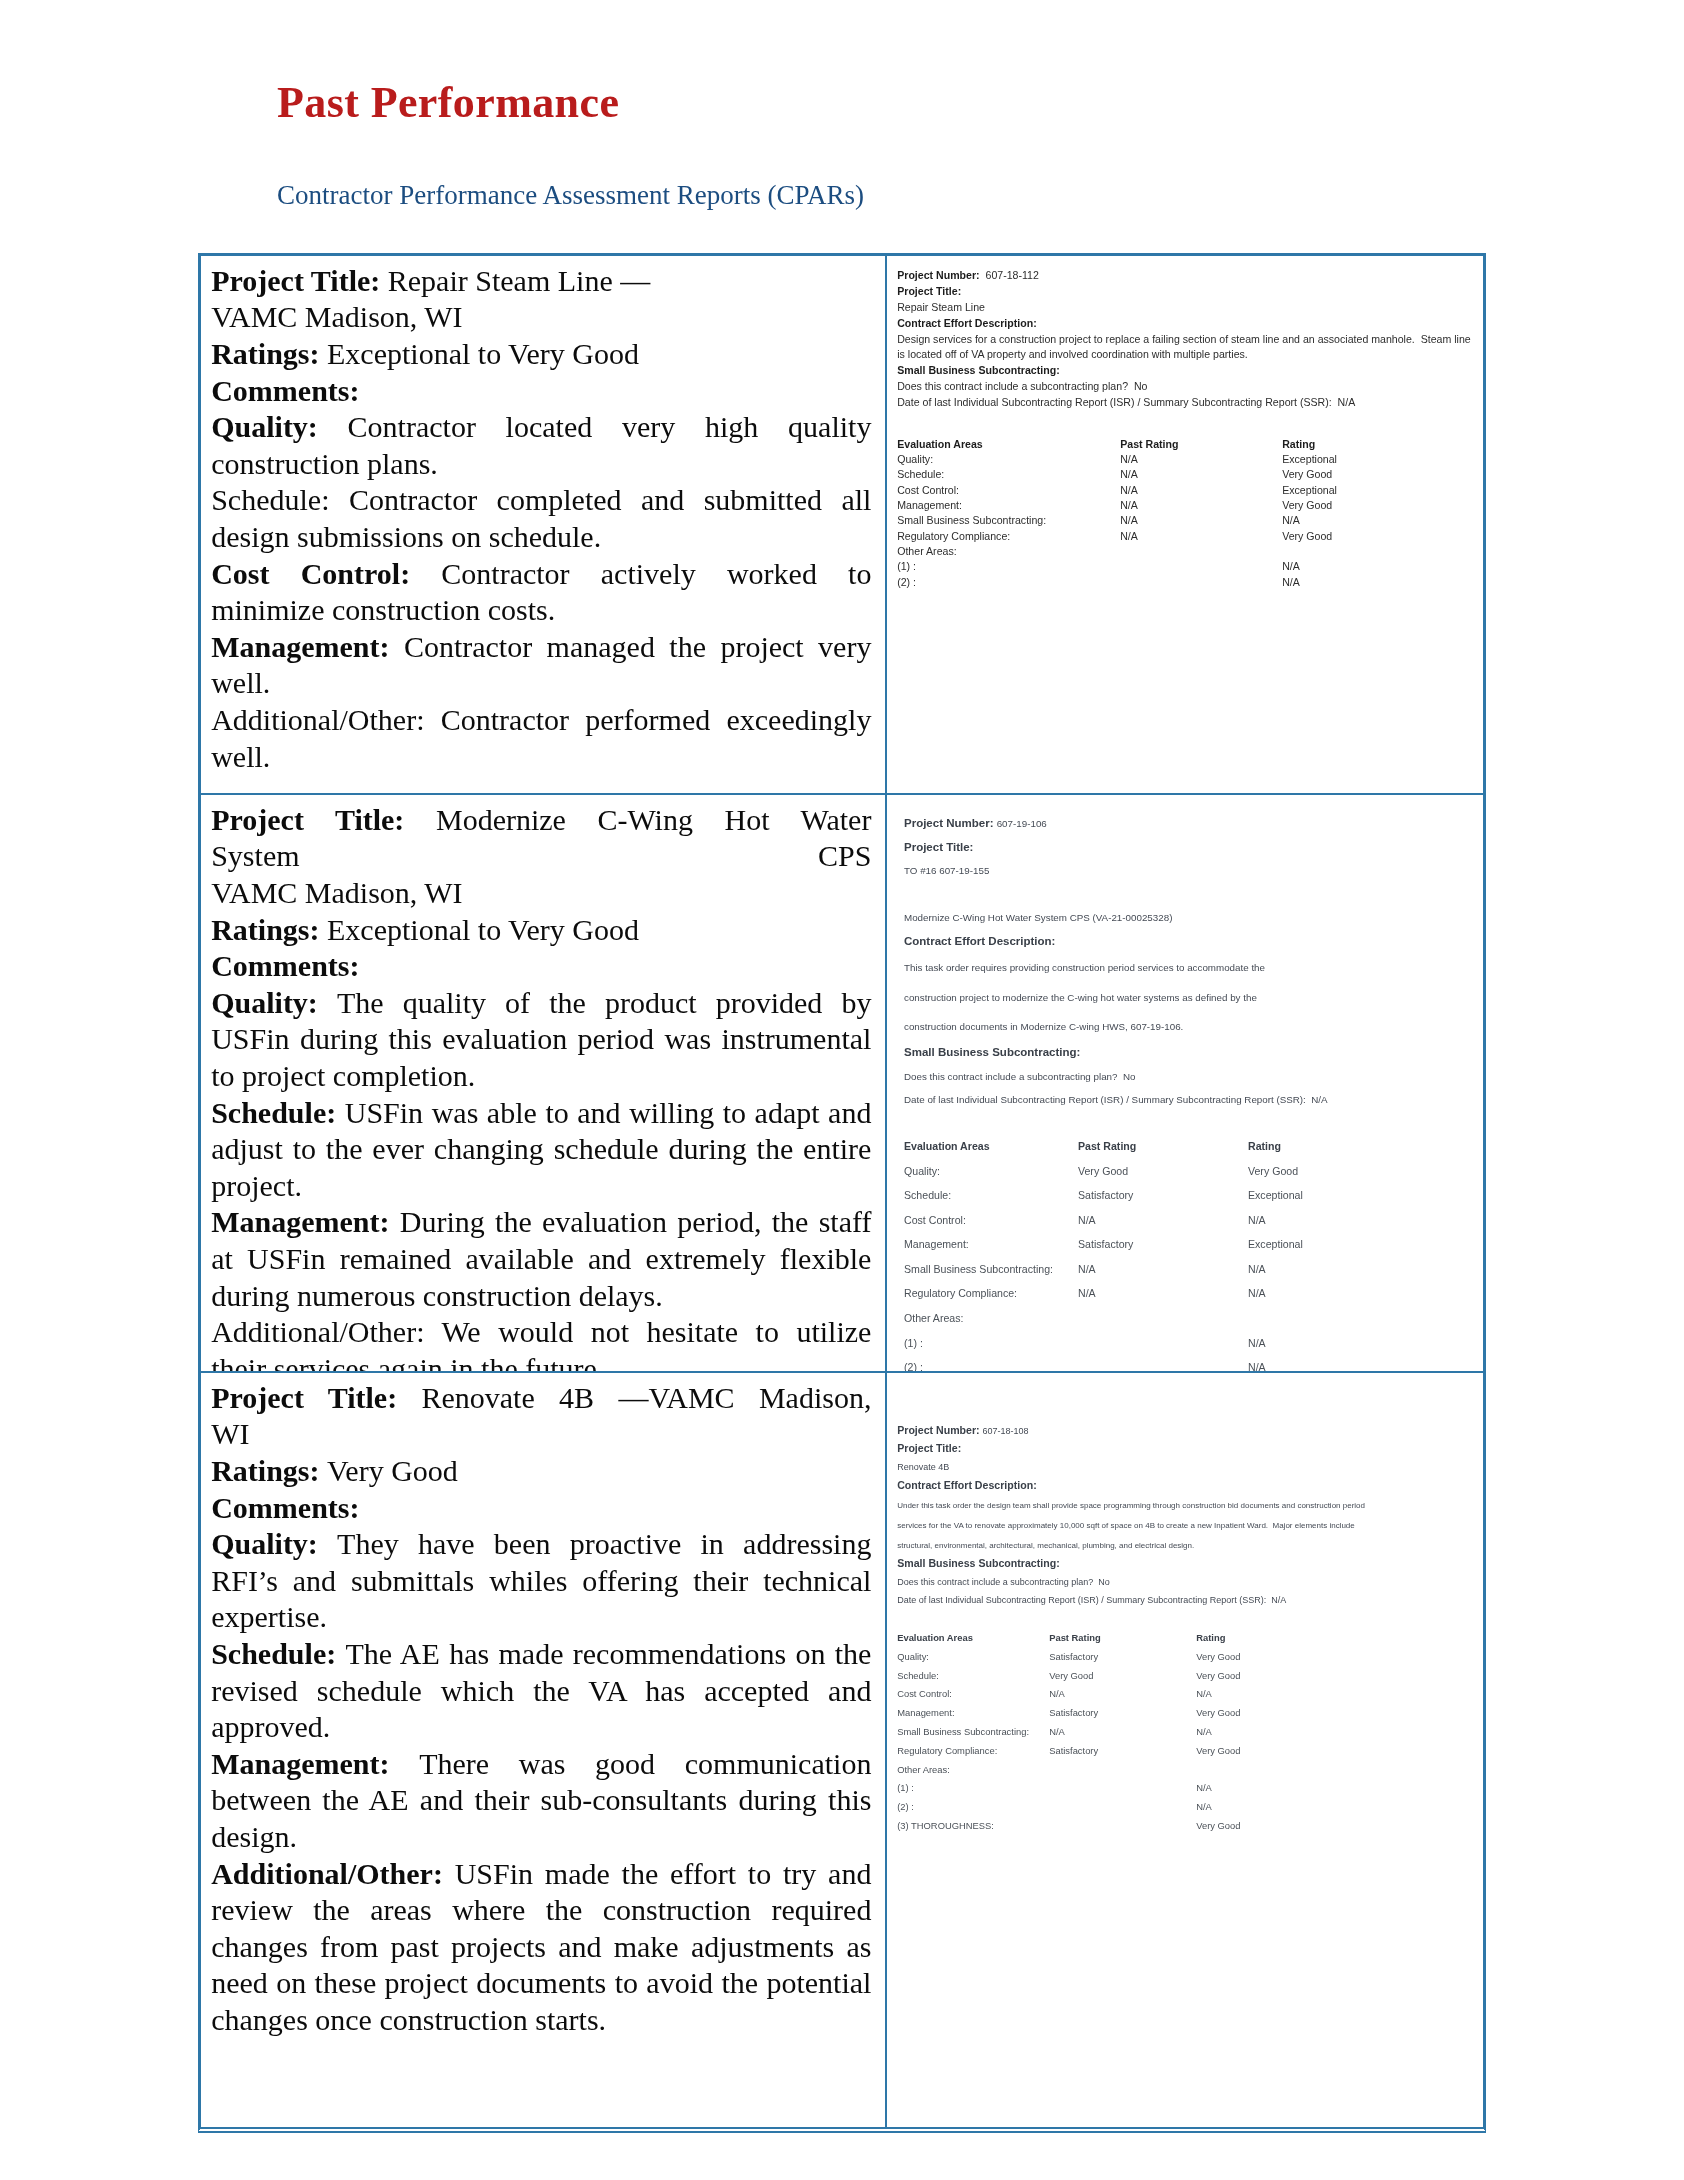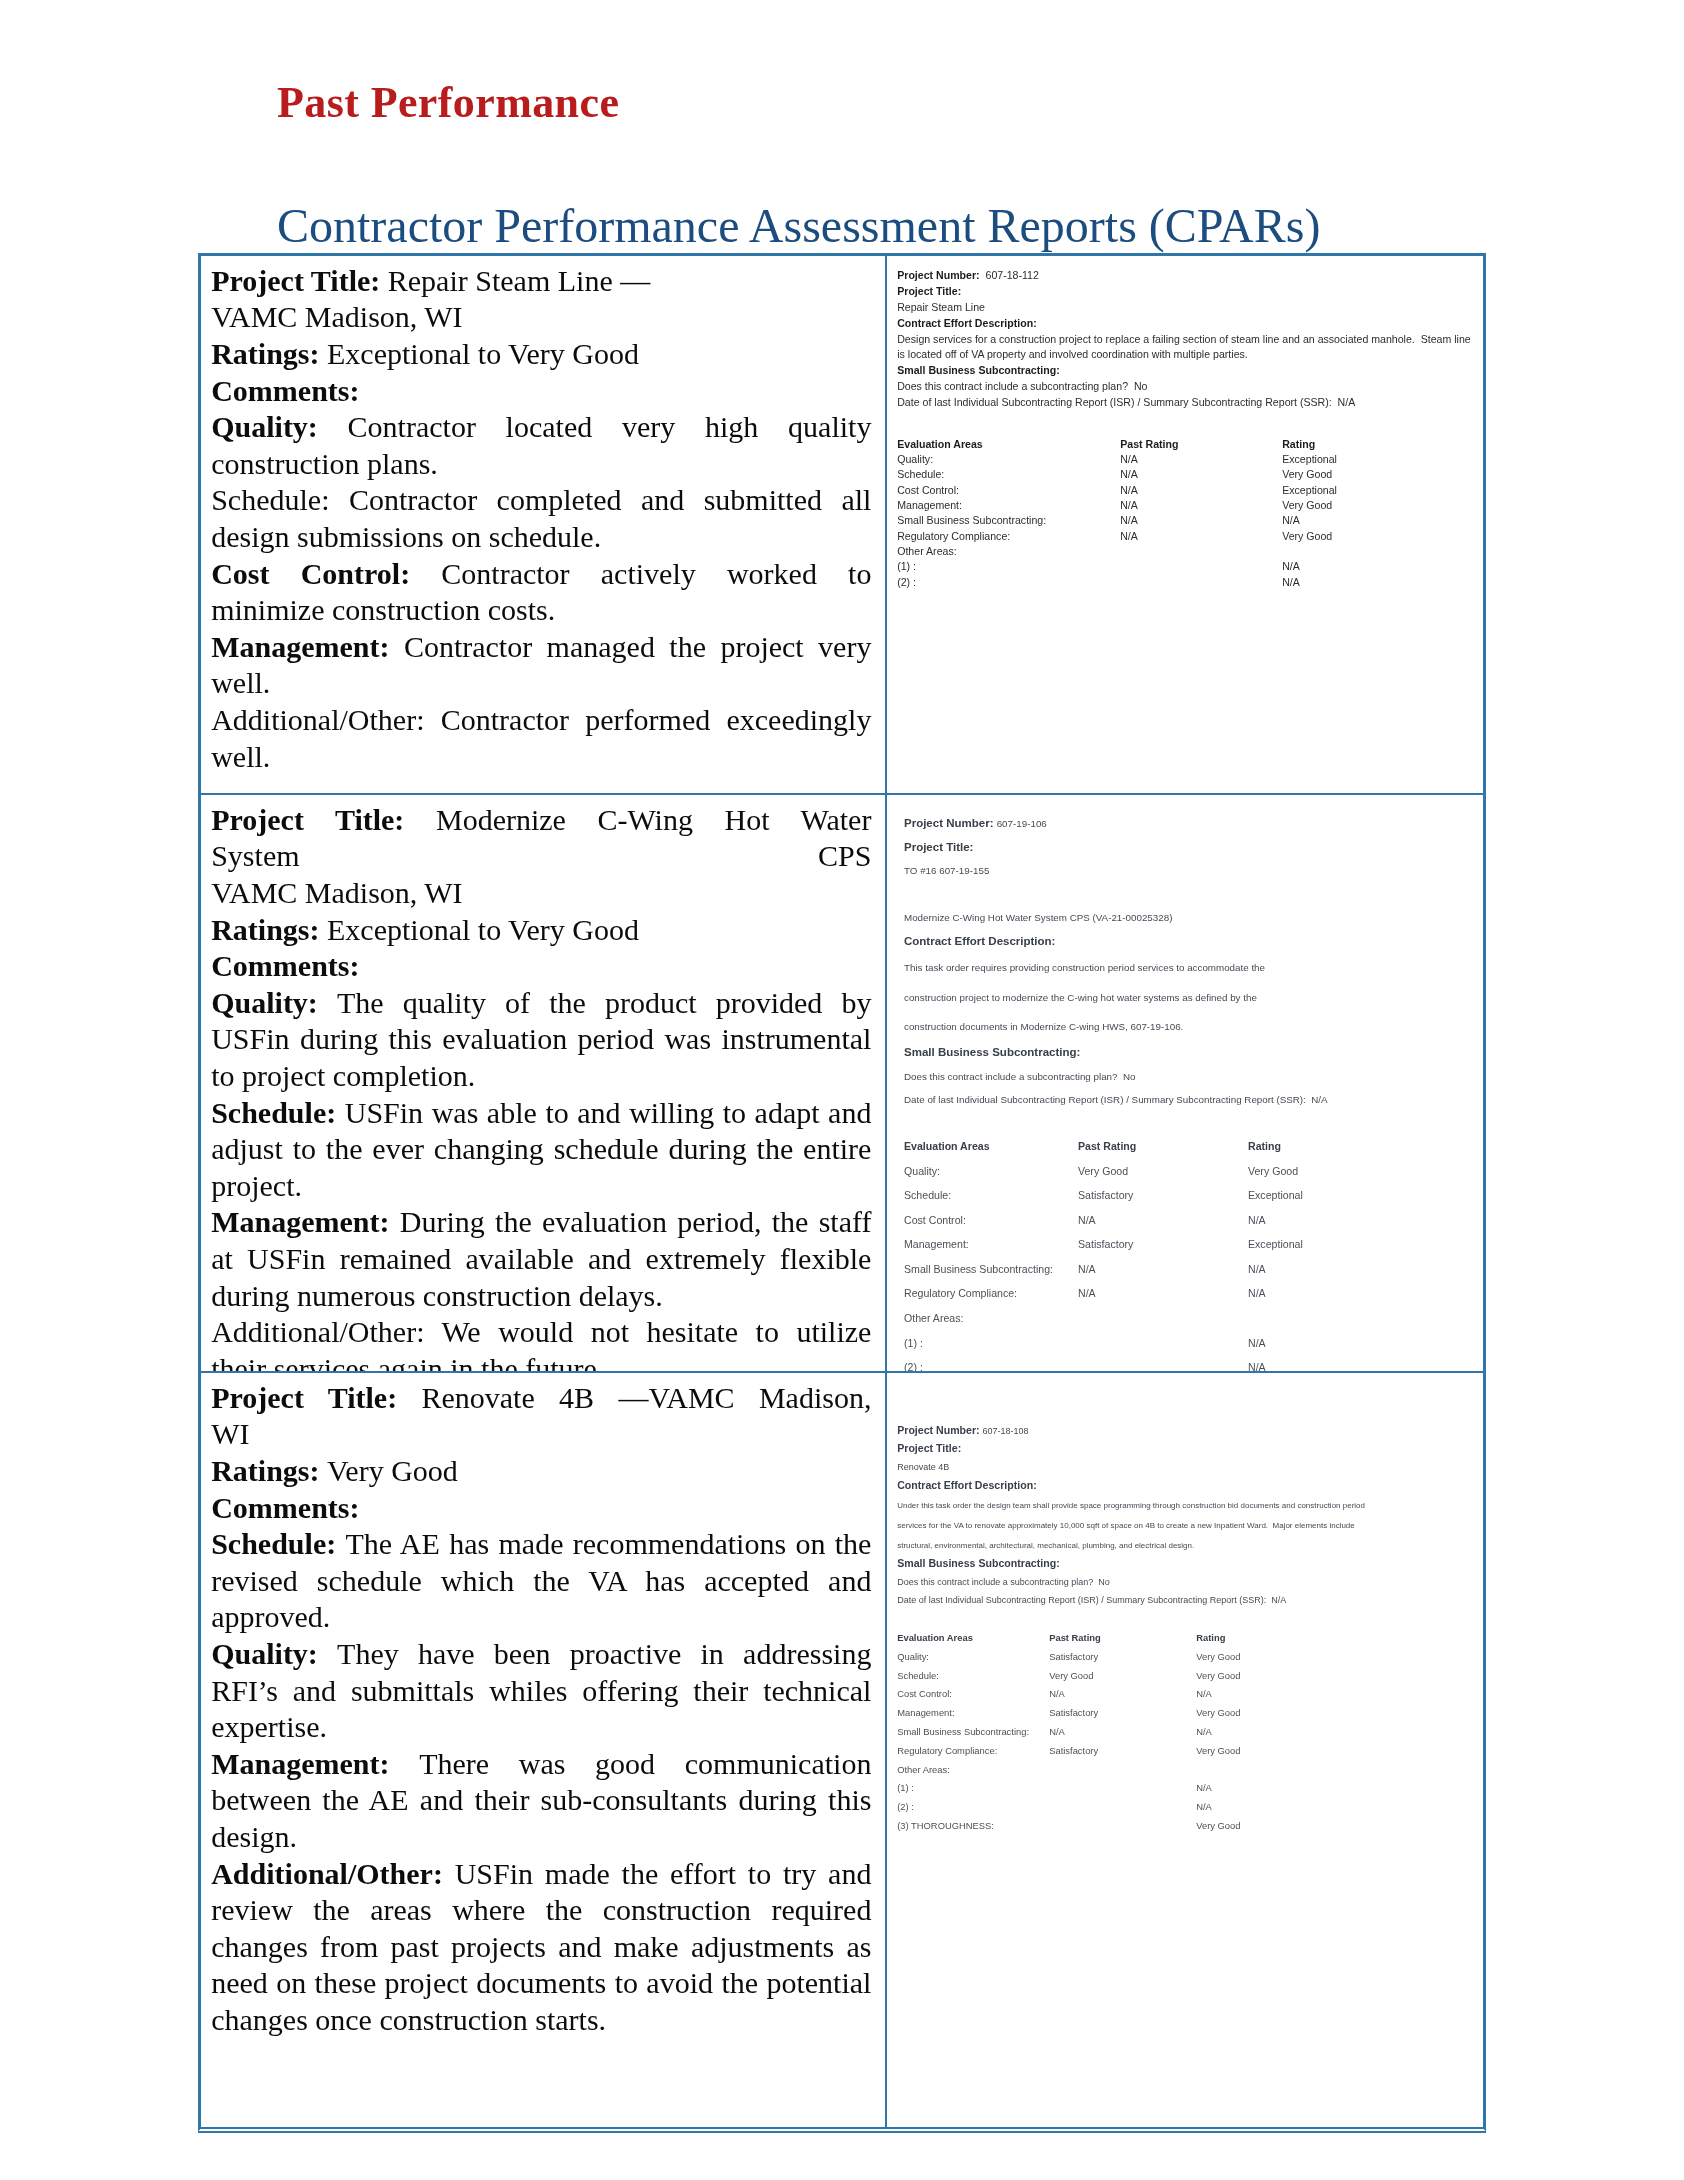--- a/index.html
+++ b/index.html
@@ -1,21 +1,21 @@
 <!DOCTYPE html>
 <html style="font-size:13.6px"><head>
 <meta charset="utf-8">
 <style>
   html,body{margin:0;padding:0;}
   body{width:1685px;height:2181px;background:#ffffff;position:relative;
        font-family:"Liberation Serif",serif;color:#0c0c0c;overflow:hidden;}
 
   .page-title{position:absolute;left:277px;top:48px;font-size:44px;font-weight:bold;
               color:#b91c1c;letter-spacing:0.4px;}
-  .page-subtitle{position:absolute;left:277px;top:158px;font-size:48px;font-weight:normal;
+  .page-subtitle{position:absolute;left:277px;top:158px;font-size:27px;font-weight:normal;
               color:#1c4d80;}
 
   .cpars{position:absolute;left:198px;top:253px;width:1288px;height:1880px;
          box-sizing:border-box;border:3.4px solid #2e77a8;border-bottom:6px double #2e77a8;
          display:grid;grid-template-columns:686px 1fr;grid-template-rows:539px 578px 1fr;
          background:#ffffff;}
   .cell{box-sizing:border-box;overflow:hidden;}
   .sum{border-right:2.6px solid #2e77a8;padding:6.8px 13.6px 0 10.2px;
        font-size:30px;line-height:1.22;color:#0c0c0c;}
   .rb{border-bottom:2.6px solid #2e77a8;}
@@ -167,22 +167,22 @@
         <div></div>
         <div>N/A</div>
       </div>
   </div>
 
   <div class="cell sum row3">
       <div class="para fj"><span class="sb">Project Title: </span><span class="v">Renovate 4B —VAMC Madison,
 WI</span></div>
       <div class="para"><span class="sb">Ratings: </span><span class="v">Very Good</span></div>
       <div class="para"><span class="sb">Comments:</span></div>
+      <div class="para"><span class="sb">Quality: </span><span class="v">They have been proactive in addressing RFI’s and submittals whiles offering their technical expertise.</span></div>
       <div class="para"><span class="sb">Schedule: </span><span class="v">The AE has made recommendations on the revised schedule which the VA has accepted and approved.</span></div>
-      <div class="para"><span class="sb">Quality: </span><span class="v">They have been proactive in addressing RFI’s and submittals whiles offering their technical expertise.</span></div>
       <div class="para"><span class="sb">Management: </span><span class="v">There was good communication between the AE and their sub-consultants during this design.</span></div>
       <div class="para"><span class="sb">Additional/Other: </span><span class="v">USFin made the effort to try and review the areas where the construction required changes from past projects and make adjustments as need on these project documents to avoid the potential changes once construction starts.</span></div>
     </div>
   <div class="cell rep p3 row3">
     <div>
         <div class="para"><span class="sb">Project Number: </span><span class="v">607-18-108</span></div>
         <div class="para"><span class="sb">Project Title:</span></div>
         <div class="para"><span class="v">Renovate 4B</span></div>
         <div class="para"><span class="sb">Contract Effort Description:</span></div>
         <div class="para small"><span class="v">Under this task order the design team shall provide space programming through construction bid documents and construction period services for the VA to renovate approximately 10,000 sqft of space on 4B to create a new Inpatient Ward.  Major elements include structural, environmental, architectural, mechanical, plumbing, and electrical design.</span></div>

